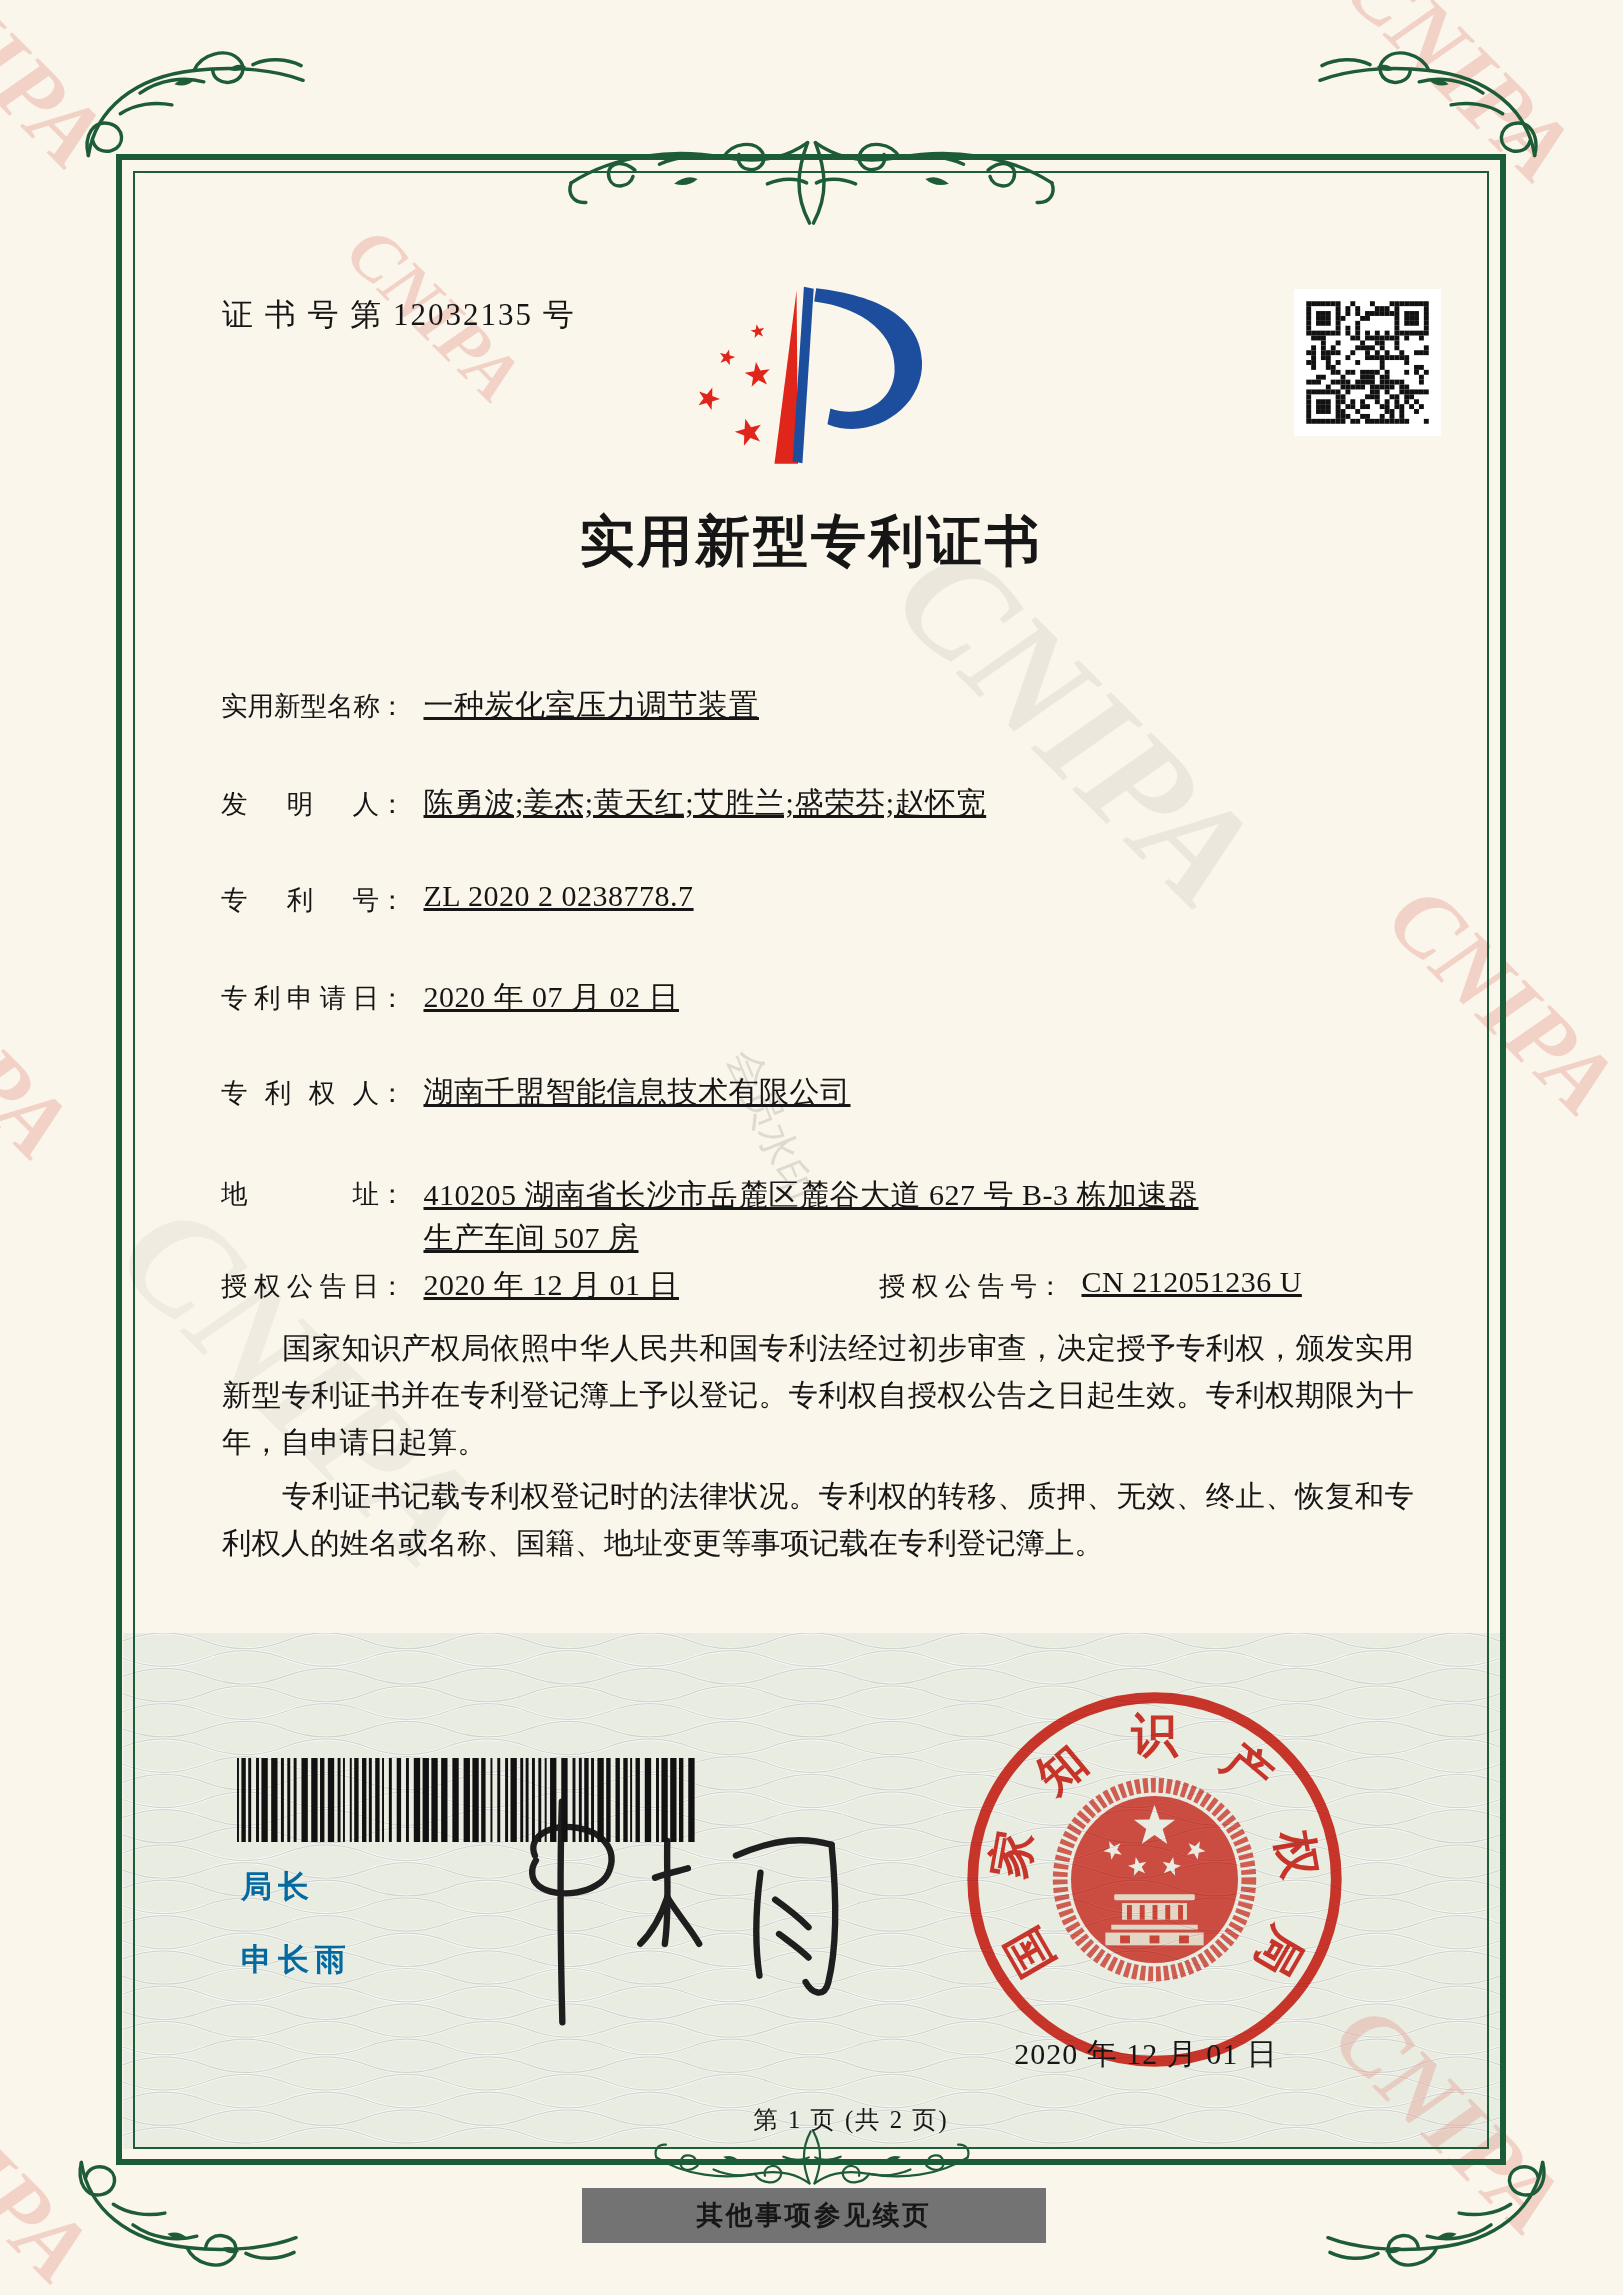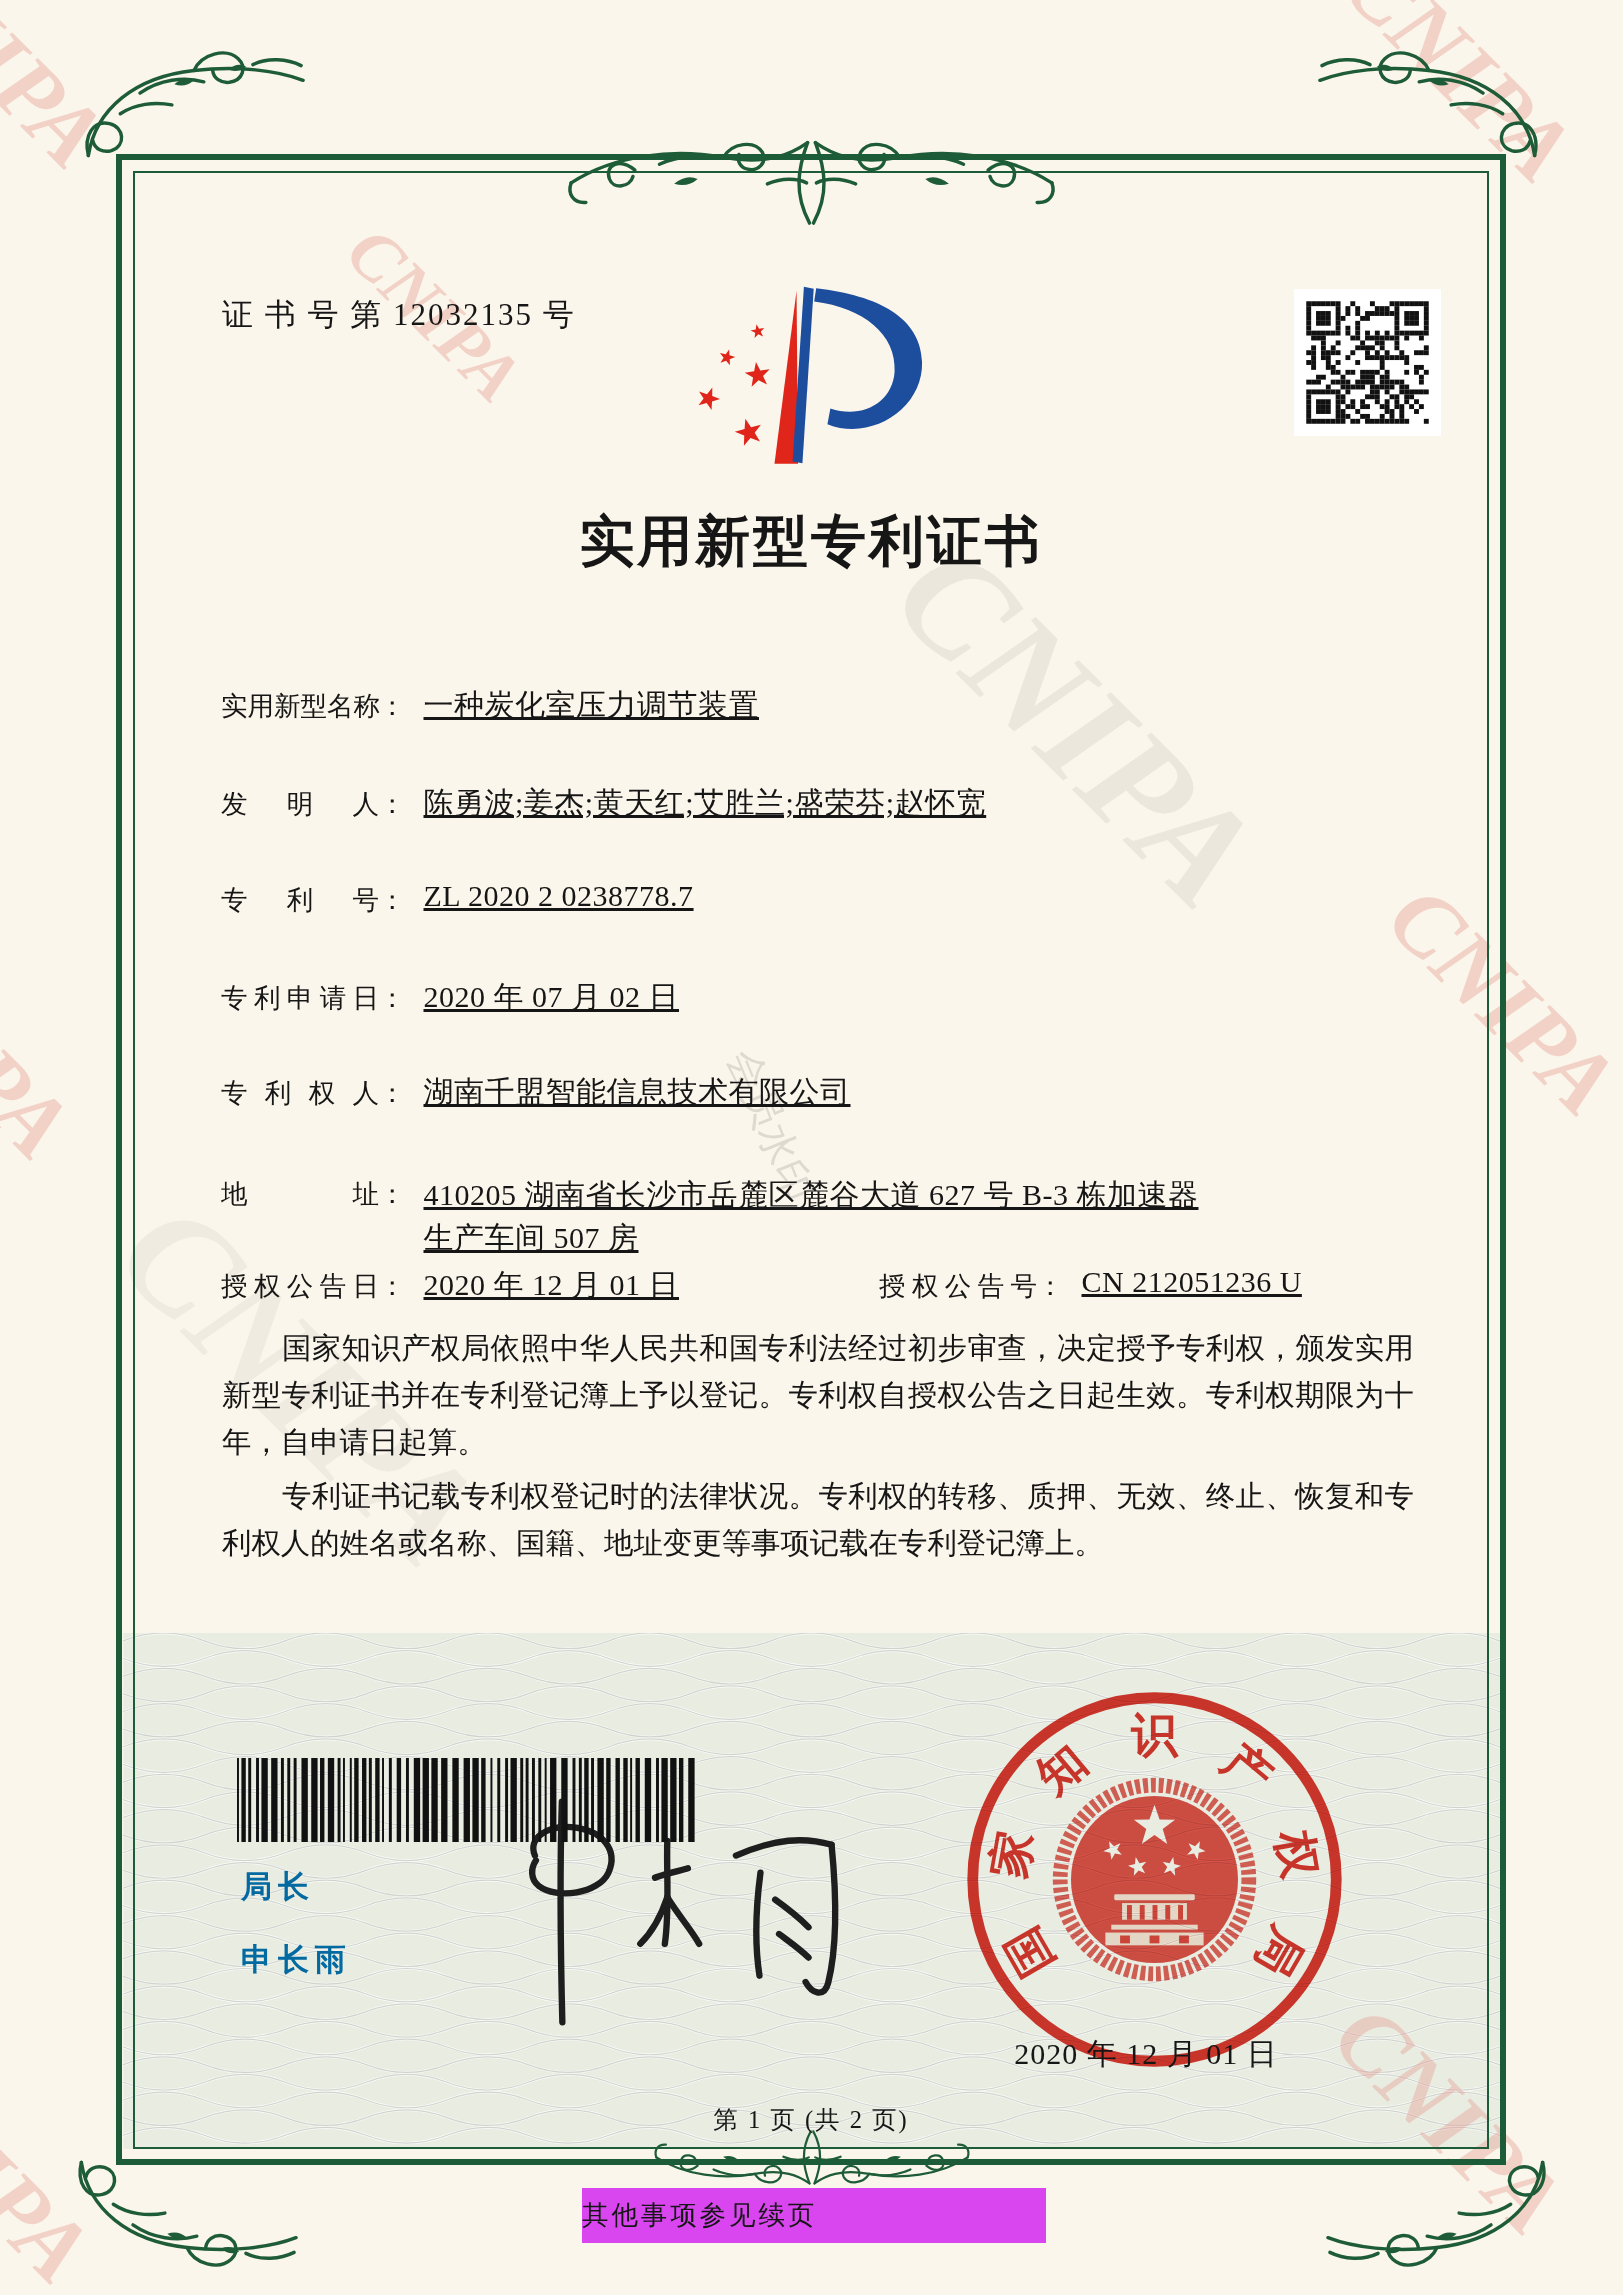--- a/index.html
+++ b/index.html
@@ -28,24 +28,24 @@
           font-size:26.5px;padding-top:2.9px;flex:none;}
   .colon{font-size:26.5px;padding-top:2.9px;flex:none;}
   .rval{margin-left:18px;letter-spacing:0.5px;text-decoration:underline;}
   .rval2line div{line-height:43px;}
   .row7g2{position:absolute;left:658px;top:0;display:flex;align-items:flex-start;}
   .para{position:absolute;left:222px;width:1192px;font-size:29.4px;line-height:47px;
         text-align:justify;text-indent:60px;z-index:5;}
   .director{position:absolute;left:241px;font-family:"Liberation Sans","DejaVu Sans",sans-serif;
             font-size:31px;font-weight:700;letter-spacing:5.9px;z-index:6;color:#0369a1;}
   .pageno{position:absolute;left:116px;top:2103px;width:1390px;text-align:center;
-          font-size:24.5px;letter-spacing:2px;z-index:7;}
+          font-size:24.5px;letter-spacing:2px;z-index:7;padding-left:40px;}
   .footer-strip{position:absolute;left:582px;top:2188px;width:464px;height:55px;
-                background:#d946ef;z-index:8;line-height:55px;
-                font-size:26.5px;letter-spacing:2.9px;}
+                background:#737373;z-index:8;text-align:center;line-height:55px;
+                font-size:26.5px;letter-spacing:2.9px;font-weight:bold;}
   .qrbox{position:absolute;left:1294px;top:289px;width:147px;height:147px;background:#ffffff;z-index:5;}
   .sealdate{position:absolute;left:974px;top:2034px;width:344px;text-align:center;
             font-size:30px;letter-spacing:1px;z-index:7;color:#161616;}
   svg{display:block;}
 </style>
 </head>
 <body>
 
 <div class="page">
 

